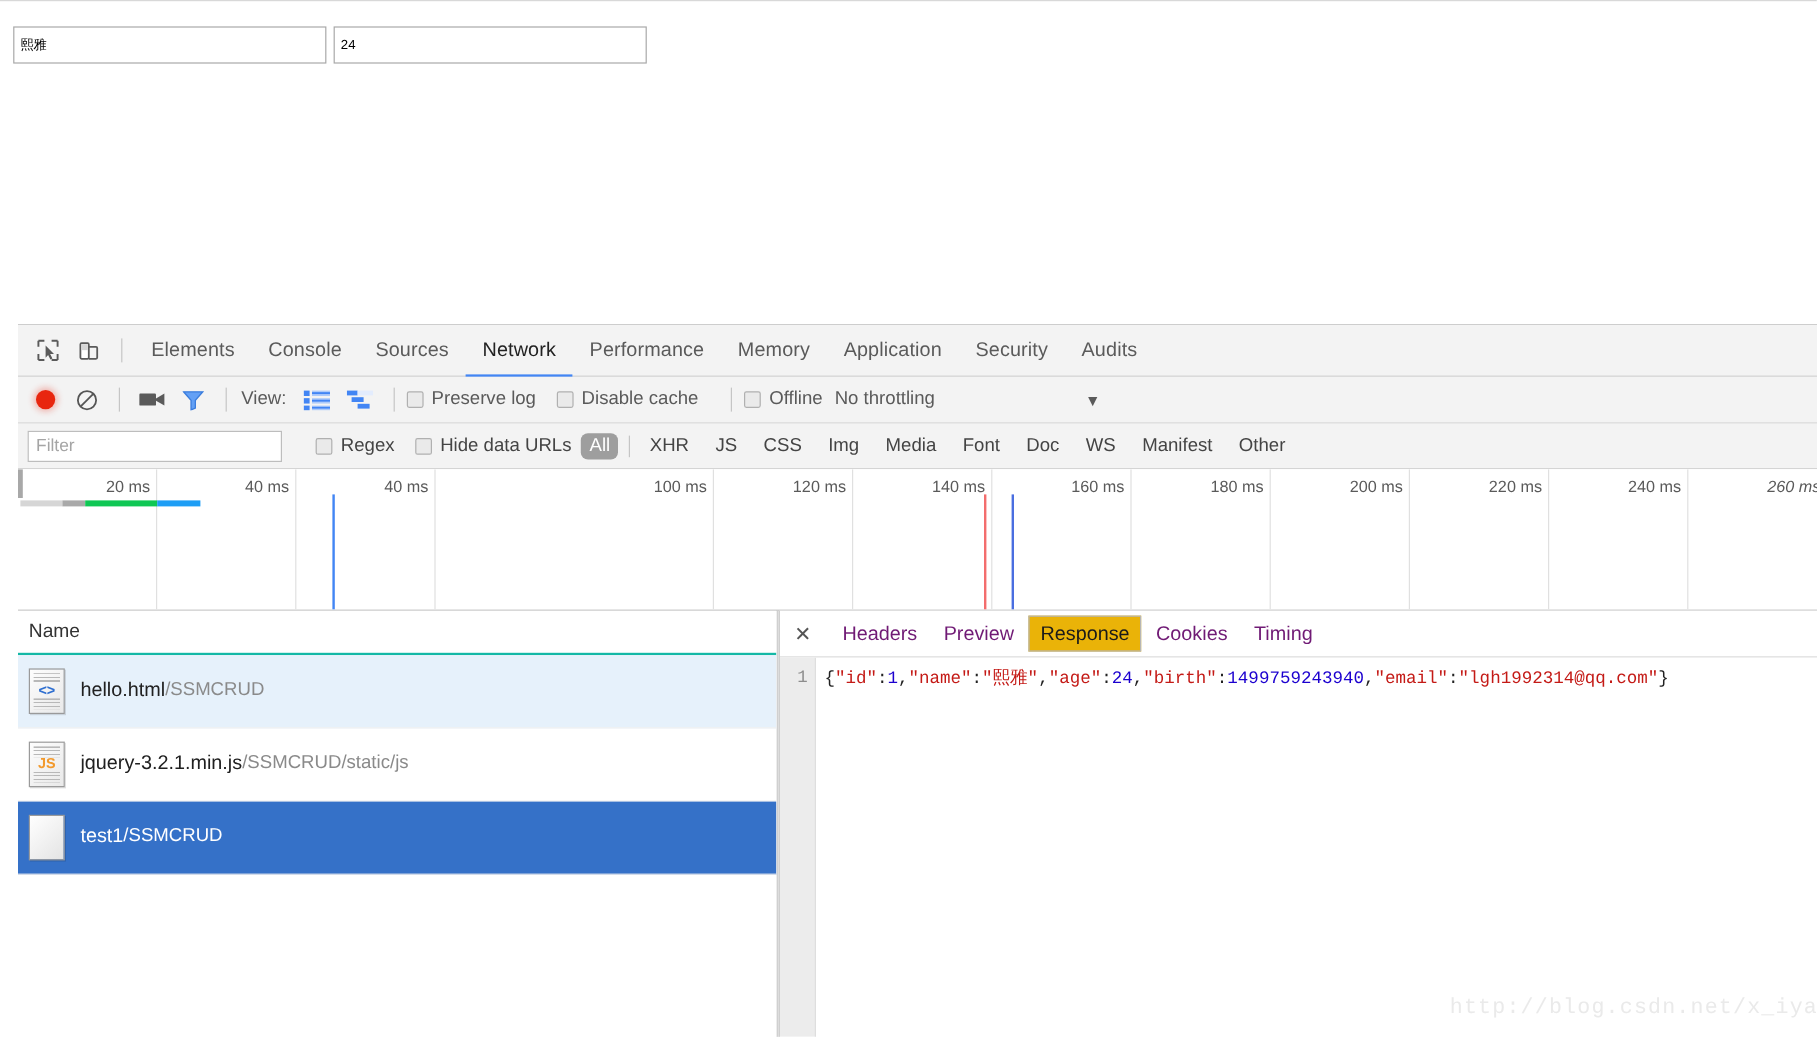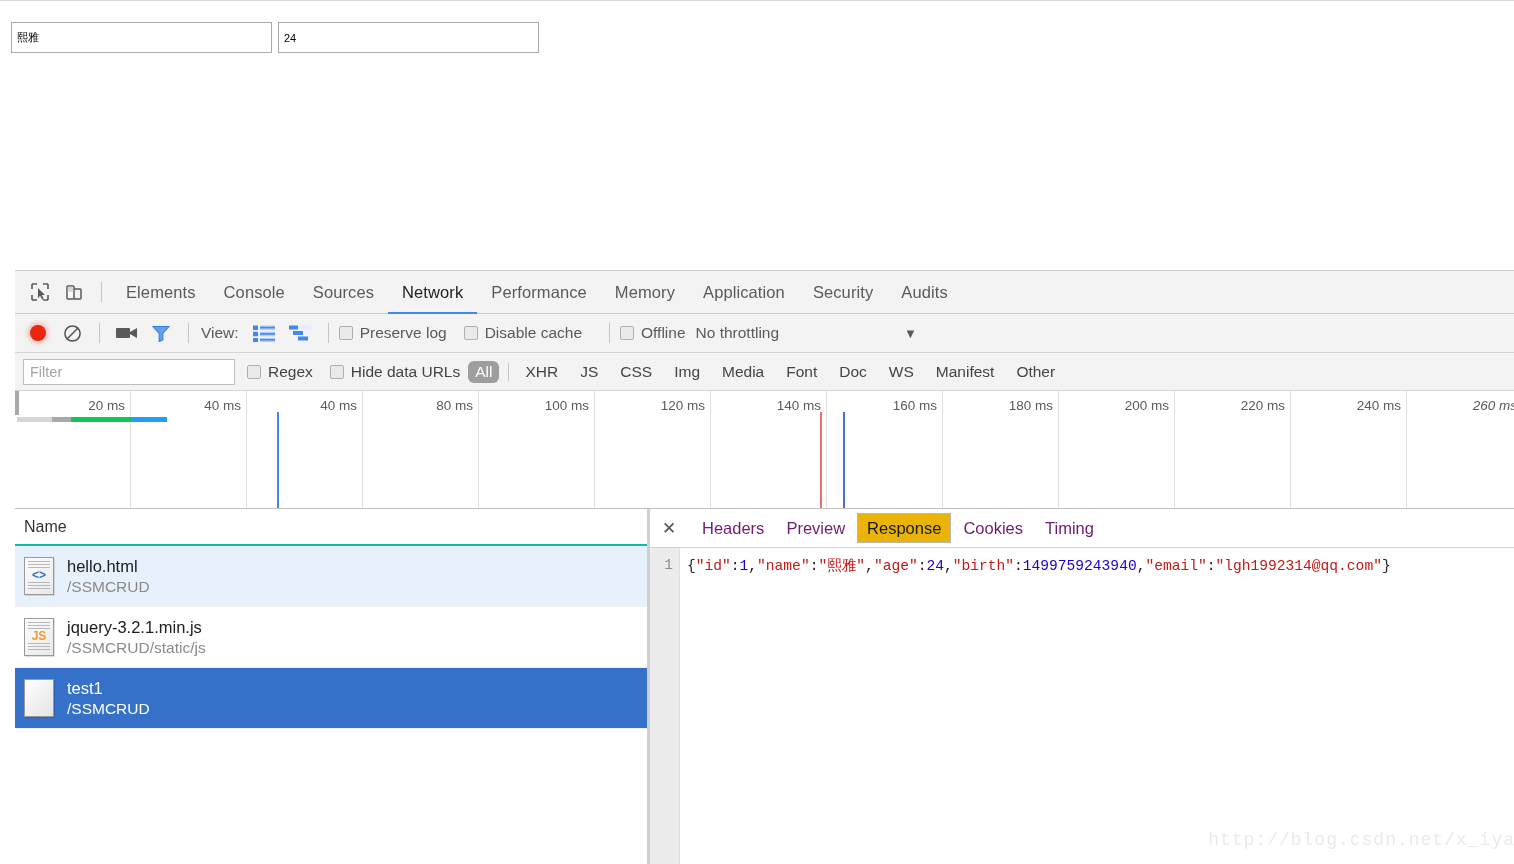--- a/index.html
+++ b/index.html
@@ -98,21 +98,21 @@
 
   
   .filter-bar {
     position: relative; height: 38px; width: 100%;
     background: #f3f3f3;
     border-bottom: 1px solid #d4d4d4;
     display: flex; align-items: center;
     font-size: 15.5px; color: #444;
   }
   .filter-input {
-    width: 212px; height: 26px; margin-left: 8px; margin-right: 12px;
+    width: 212px; height: 26px; margin-left: 8px; margin-right: 28px;
     border: 1px solid #bdbdbd; background: #fff;
     font-size: 14.5px; padding: 0 6px; color: #333;
     font-family: "Liberation Sans", sans-serif;
     outline: none;
   }
   .filter-input::placeholder { color: #a5a5a5; }
   .type-sep { width: 1px; height: 18px; background: #c5c5c5; margin: 0 9px; }
   .type-pill {
     padding: 2px 7px; border-radius: 6px; cursor: pointer;
     color: #444; font-size: 15.5px;
@@ -180,21 +180,21 @@
   .doc-lines {
     position: absolute; left: 4px; right: 4px; top: 4px; height: 9px;
     background: repeating-linear-gradient(to bottom,#b8b8b8 0,#b8b8b8 1px,transparent 1px,transparent 3px);
   }
   .doc-lines.bottom { top: auto; bottom: 4px; height: 9px; }
   .doc-badge {
     position: absolute; left: 0; right: 0; top: 12px;
     text-align: center; font-size: 12px; font-weight: bold;
     line-height: 13px;
   }
-  .req-text { display: flex; flex-direction: column; justify-content: center; line-height: 1.28; }
+  .req-text { display: flex; flex-direction: row; justify-content: center; line-height: 1.28; }
   .req-name { font-size: 16.5px; color: #202020; }
   .req-path { font-size: 15.5px; color: #8a8a8a; }
   .req-row.sel .req-name, .req-row.sel .req-path { color: #fff; }
 
   .splitter {
     width: 2px; height: 100%; background: #d0d0d0; cursor: col-resize; flex: none;
   }
 
   .detail-pane {
     position: relative; flex: 1; height: 100%;
@@ -391,23 +391,20 @@
     <div class="ov-ruler" id="ruler">
         <div class="ov-tick" style="left: 0px; width: 116px;">
           <span>20 ms</span>
         </div>
         <div class="ov-tick" style="left: 116px; width: 116px;">
           <span>40 ms</span>
         </div>
         <div class="ov-tick" style="left: 232px; width: 116px;">
           <span>40 ms</span>
         </div>
-        <div class="ov-tick" style="left: 348px; width: 116px;">
-          <span>80 ms</span>
-        </div>
         <div class="ov-tick" style="left: 464px; width: 116px;">
           <span>100 ms</span>
         </div>
         <div class="ov-tick" style="left: 580px; width: 116px;">
           <span>120 ms</span>
         </div>
         <div class="ov-tick" style="left: 696px; width: 116px;">
           <span>140 ms</span>
         </div>
         <div class="ov-tick" style="left: 812px; width: 116px;">

